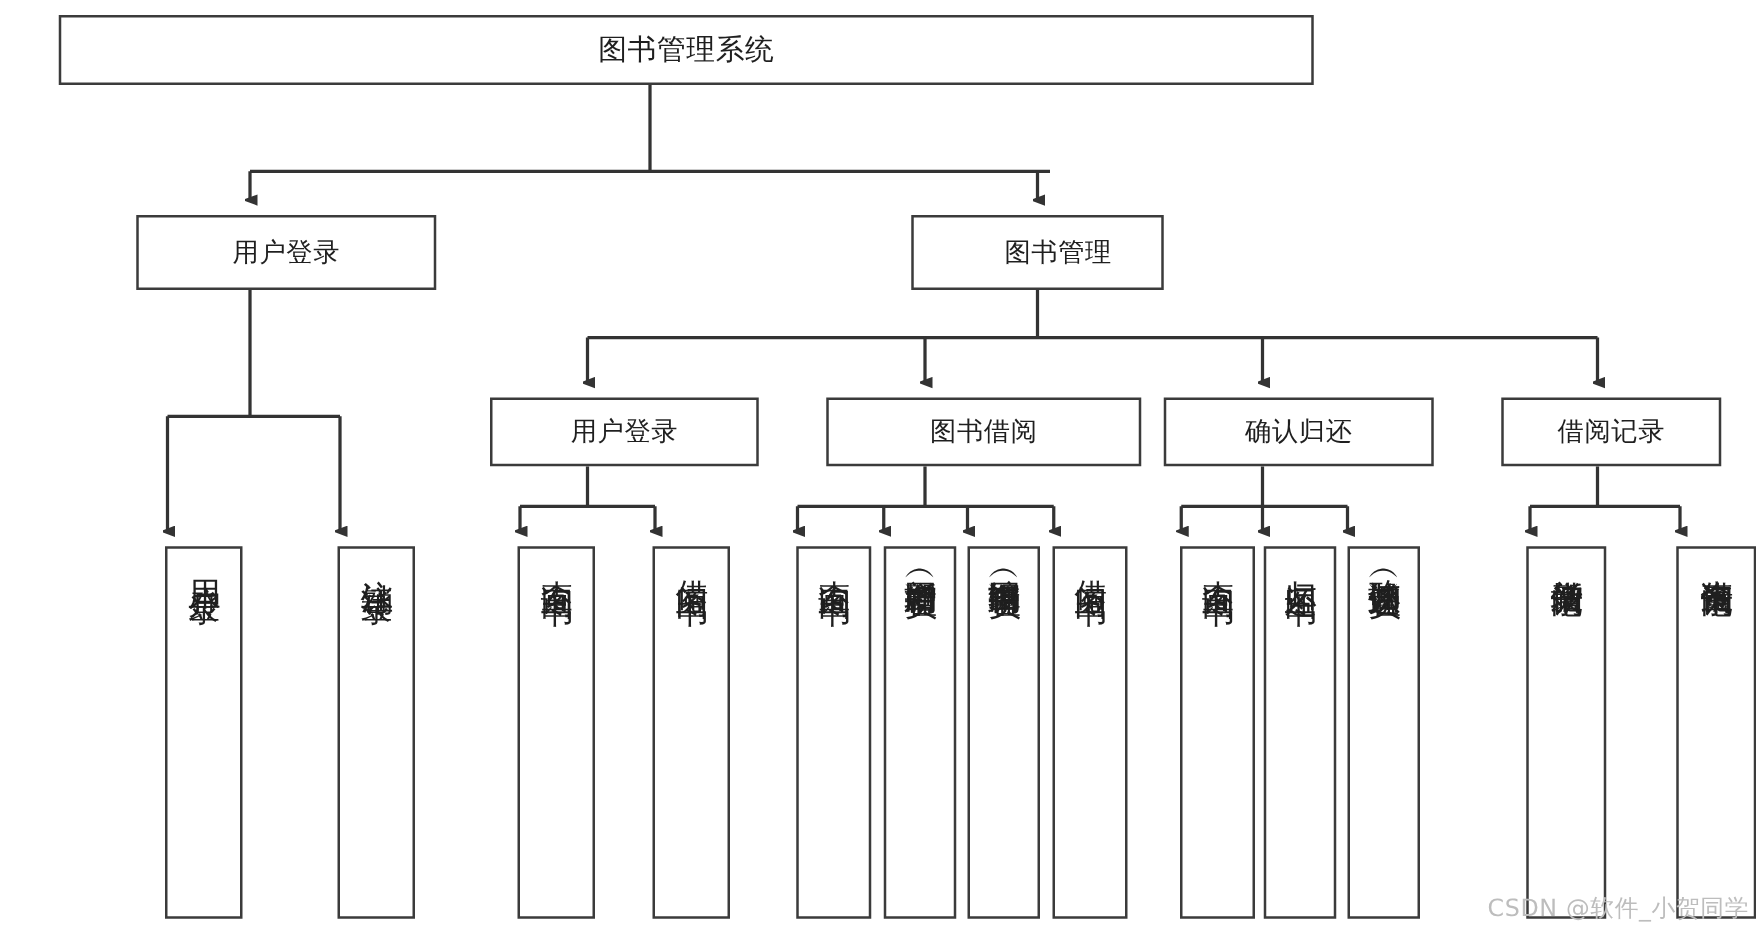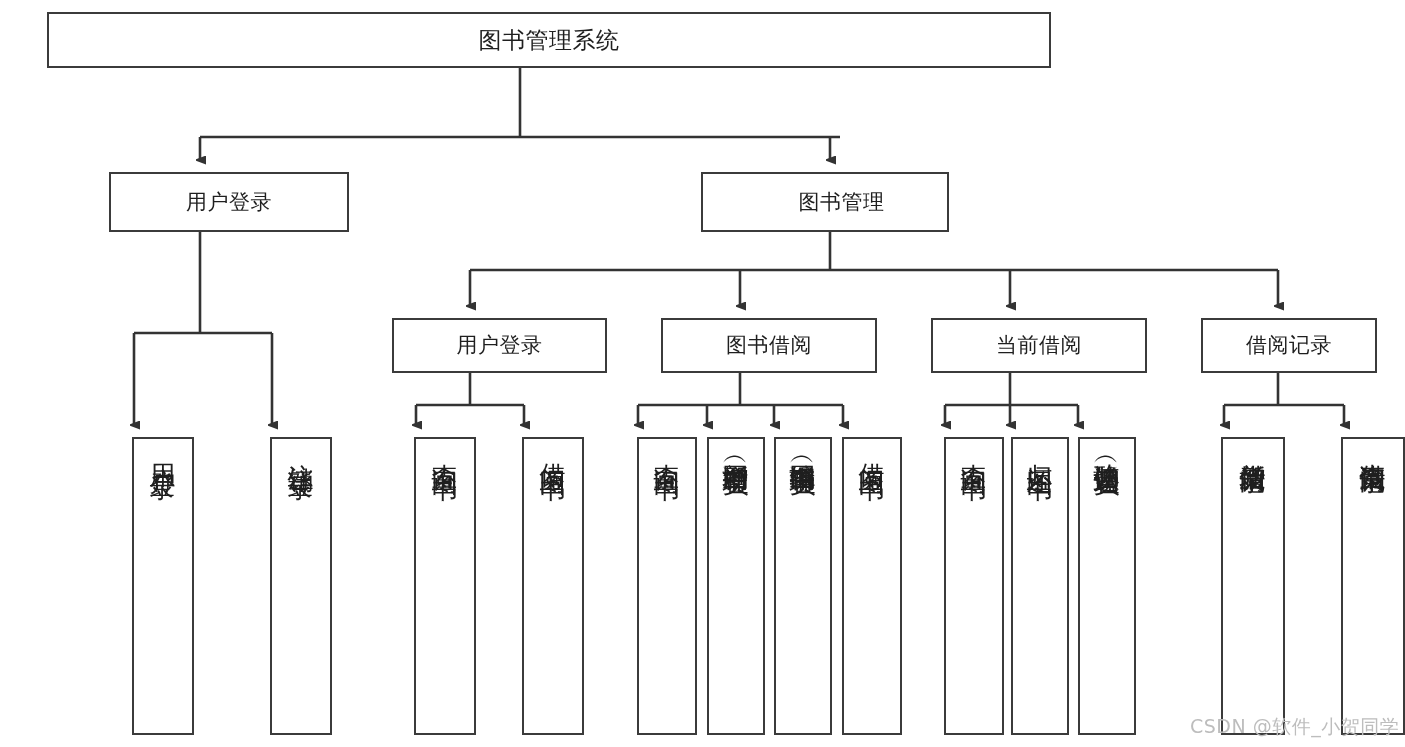--- a/index.html
+++ b/index.html
@@ -109,32 +109,32 @@
     </g>
   </svg>
 
   <div class="node root" style="left:18px;top:12px;width:1004px;height:56px;">
     <span class="lbl">图书管理系统</span>
   </div>
 
   <div class="node l1" style="left:80px;top:172px;width:240px;height:60px;">
     <span class="lbl">用户登录</span>
   </div>
-  <div class="node l1" style="left:672px;top:172px;width:248px;height:60px;padding-left:33px;">
+  <div class="node l1" style="left:700px;top:172px;width:202px;height:60px;padding-left:33px;">
     <span class="lbl">图书管理</span>
   </div>
 
   <div class="node l2" style="left:363px;top:318px;width:215px;height:55px;">
     <span class="lbl">用户登录</span>
   </div>
-  <div class="node l2" style="left:632px;top:318px;width:216px;height:55px;">
+  <div class="node l2" style="left:632px;top:318px;width:252px;height:55px;">
     <span class="lbl">图书借阅</span>
   </div>
   <div class="node l2" style="left:902px;top:318px;width:216px;height:55px;">
-    <span class="lbl">当前借阅</span>
+    <span class="lbl">确认归还</span>
   </div>
   <div class="node l2" style="left:1172px;top:318px;width:176px;height:55px;">
     <span class="lbl">借阅记录</span>
   </div>
 
   <div class="node leaf" style="left:103px;top:437px;width:62px;height:298px;">
     <span class="lbl">用户登录</span>
   </div>
   <div class="node leaf" style="left:241px;top:437px;width:62px;height:298px;">
     <span class="lbl">注销登录</span>

